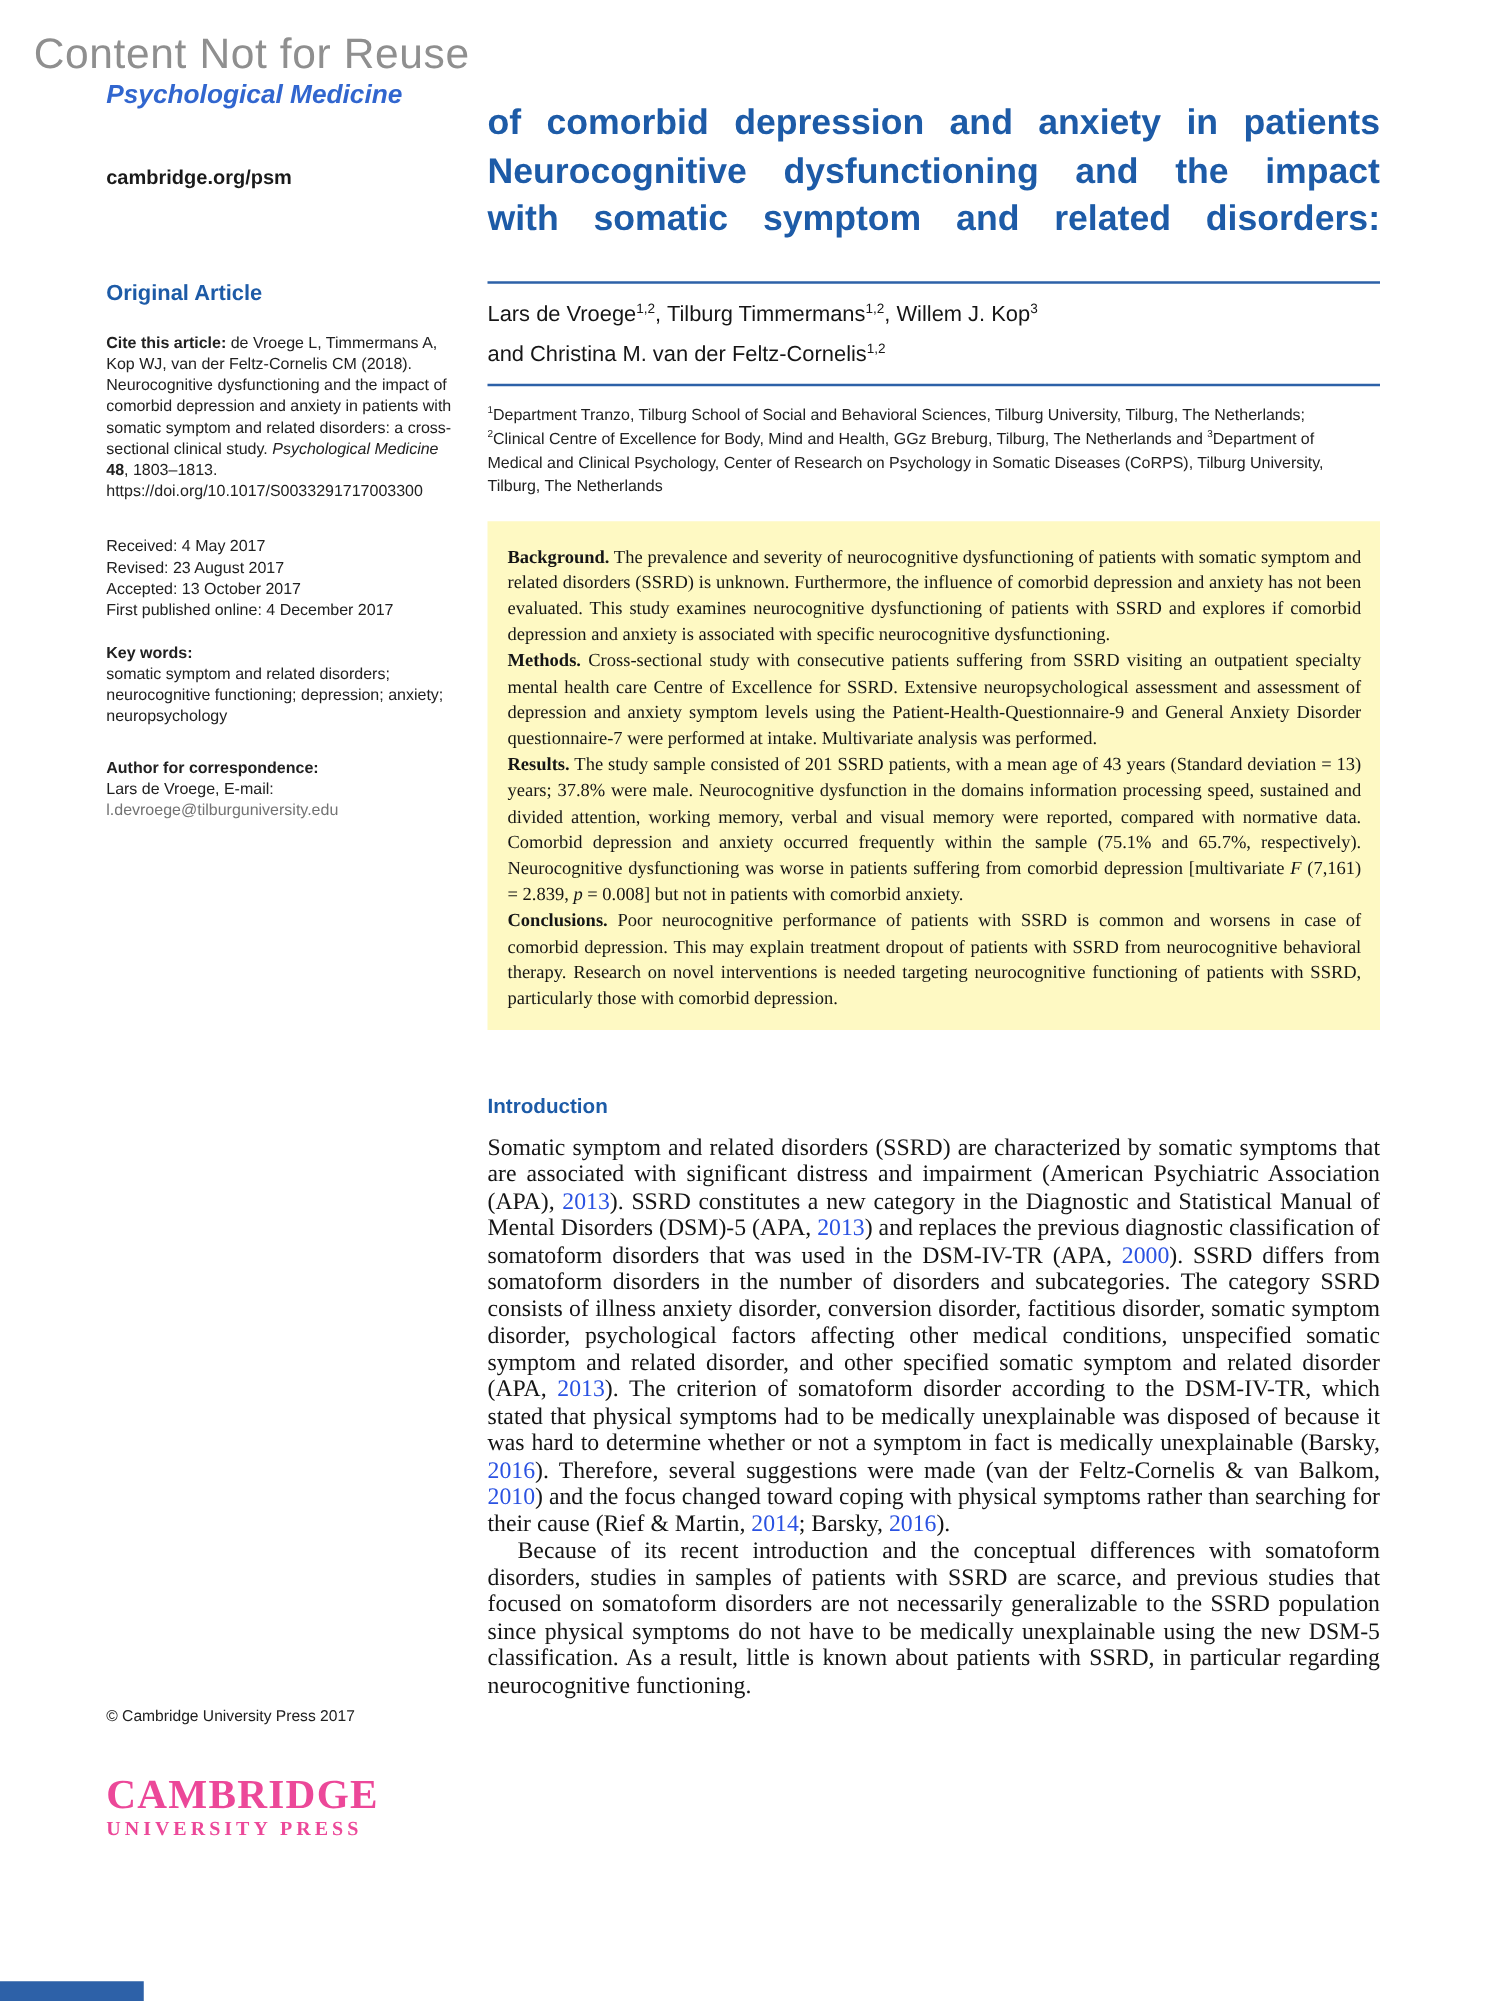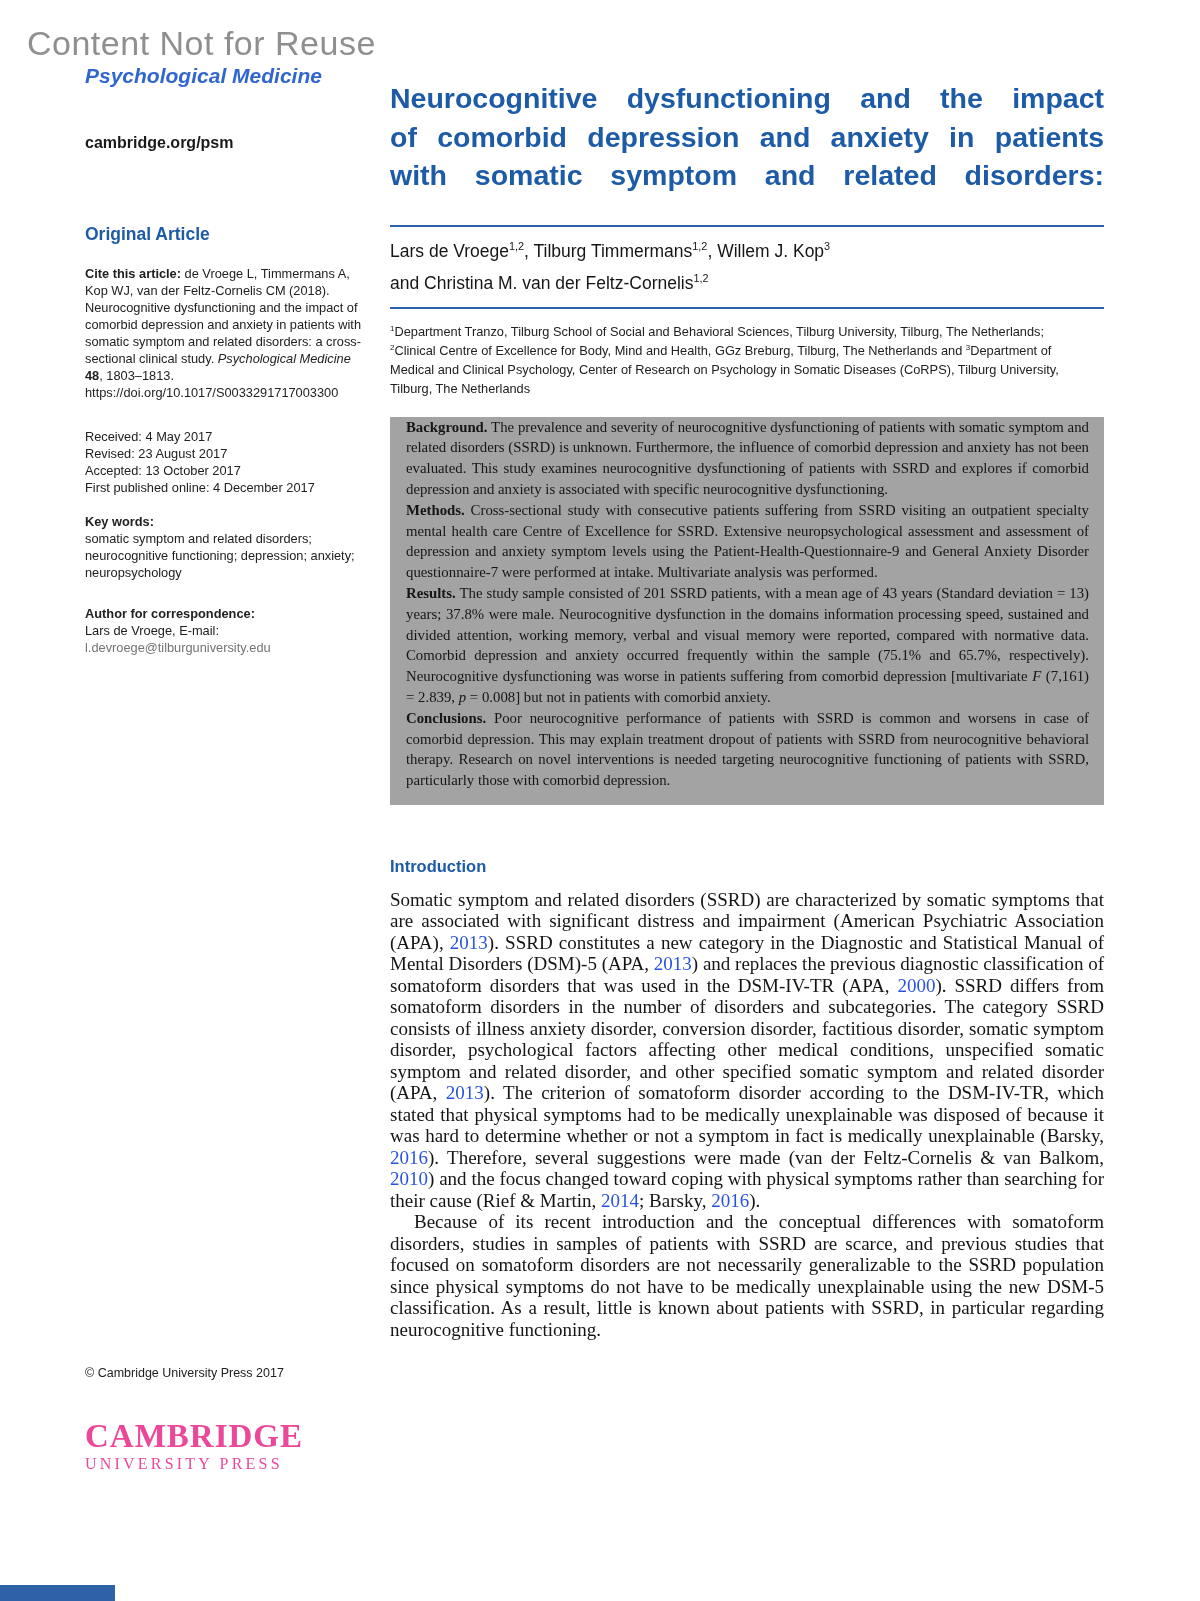--- a/index.html
+++ b/index.html
@@ -16,34 +16,34 @@
   .article-type{margin:72px 0 0 0;color:#1d5ba7;font-weight:bold;font-size:17.5px;}
   .side-block{font-size:12.8px;line-height:17px;color:#212121;word-break:break-word;}
   .cite{margin-top:20px;}
   .dates{margin-top:27px;}
   .kw{margin-top:17px;}
   .corr{margin-top:24px;}
   .side-label{font-weight:bold;}
   .copyright{position:absolute;left:85px;top:1366px;font-size:12.5px;color:#212121;}
   .cup{position:absolute;left:85px;top:1418px;font-family:"Liberation Serif",serif;color:#ec4899;}
   .cup-1{font-size:33px;font-weight:bold;letter-spacing:1px;line-height:36px;}
-  .cup-2{font-size:16px;font-weight:normal;letter-spacing:3.2px;line-height:20px;}
+  .cup-2{font-size:16px;font-weight:bold;letter-spacing:3.2px;line-height:20px;}
 
   
   .main{position:absolute;left:390px;top:60px;width:714px;}
   .title{color:#1d5ba7;font-size:28.5px;line-height:38.5px;font-weight:bold;}
   .title-line{text-align:justify;text-align-last:justify;}
   .title-line.last{text-align-last:left;}
   .rule{border:none;border-top:2px solid #2d61a8;margin:0;}
   .rule1{margin-top:30px;}
   .rule2{margin-top:8px;}
   .authors{margin-top:8px;font-size:17.5px;line-height:32px;color:#161616;}
   sup{font-size:62%;line-height:0;}
   .affil{margin-top:13px;font-size:12.8px;line-height:19px;color:#212121;max-width:690px;}
-  .abstract{margin-top:19px;background:#a3a3a3;padding:0 15px 14px 16px;
+  .abstract{margin-top:19px;background:#fef9c3;padding:19px 15px 14px 16px;
             font-family:"Liberation Serif",serif;font-size:14.8px;line-height:20.8px;color:#151515;}
   .abstract p{margin:0;text-align:justify;}
   .b{font-weight:bold;}
   .i{font-style:italic;}
   .ref{color:#2a52e2;}
   .link{color:#737373;}
   .intro-h{margin:52px 0 12px 0;color:#1d5ba7;font-size:16.5px;font-weight:bold;}
   .body-p{margin:0;font-family:"Liberation Serif",serif;font-size:19px;line-height:21.5px;
           color:#151515;text-align:justify;}
   .body-p.first{margin-top:13px;}
@@ -85,22 +85,22 @@
 
   <div class="copyright">© Cambridge University Press 2017</div>
 
   <div class="cup">
     <div class="cup-1">CAMBRIDGE</div>
     <div class="cup-2">UNIVERSITY PRESS</div>
   </div>
 
   <main class="main">
     <h1 class="title">
+      <div class="title-line">of comorbid depression and anxiety in patients</div>
       <div class="title-line">Neurocognitive dysfunctioning and the impact</div>
-      <div class="title-line">of comorbid depression and anxiety in patients</div>
       <div class="title-line">with somatic symptom and related disorders:</div>
     </h1>
 
     <hr class="rule rule1">
 
     <div class="authors">
       <div><span>Lars de Vroege</span><sup>1,2</sup><span>, Tilburg Timmermans</span><sup>1,2</sup><span>, Willem J. Kop</span><sup>3</sup></div>
       <div><span>and Christina M. van der Feltz-Cornelis</span><sup>1,2</sup></div>
     </div>
 

